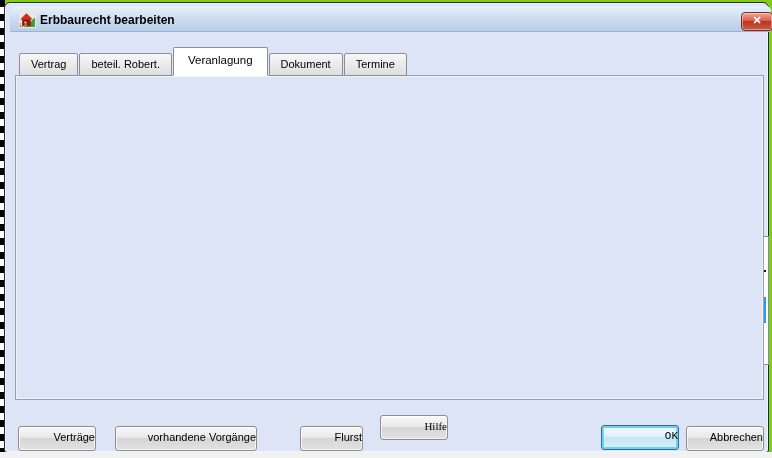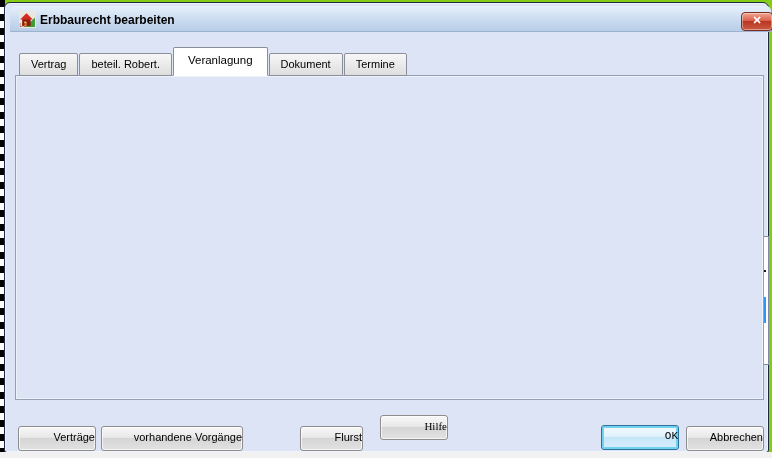--- a/index.html
+++ b/index.html
@@ -229,21 +229,21 @@
       <span>jährlich</span>
       <span class="arrowbtn" style="height:16px;">▼</span>
     </div>
 
     <div class="btn" style="left:17px;top:363px;width:77px;">Hinzufügen</div>
     <div class="btn" style="left:108px;top:363px;width:65px;">Löschen</div>
     <div class="btn" style="left:192px;top:363px;width:66px;">Erhöhung</div>
     <div class="btn" style="left:278px;top:363px;width:72px;">Buchungen</div>
 
     <div class="btn" style="left:13px;top:423px;width:76px;">Verträge</div>
-    <div class="btn" style="left:96px;top:423px;width:140px;">vorhandene Vorgänge</div>
+    <div class="btn" style="left:110px;top:423px;width:140px;">vorhandene Vorgänge</div>
     <div class="btn" style="left:295px;top:423px;width:61px;">Flurst</div>
     <div class="btn" style="left:375px;top:412px;width:66px;font-family:Liberation Serif, serif;">Hilfe</div>
     <div class="btn default" style="left:596px;top:422px;width:76px;">OK</div>
     <div class="btn" style="left:681px;top:423px;width:76px;">Abbrechen</div>
   </div>
 
   <div class="bottom-strip"></div>
 </div>
 
 </body></html>

